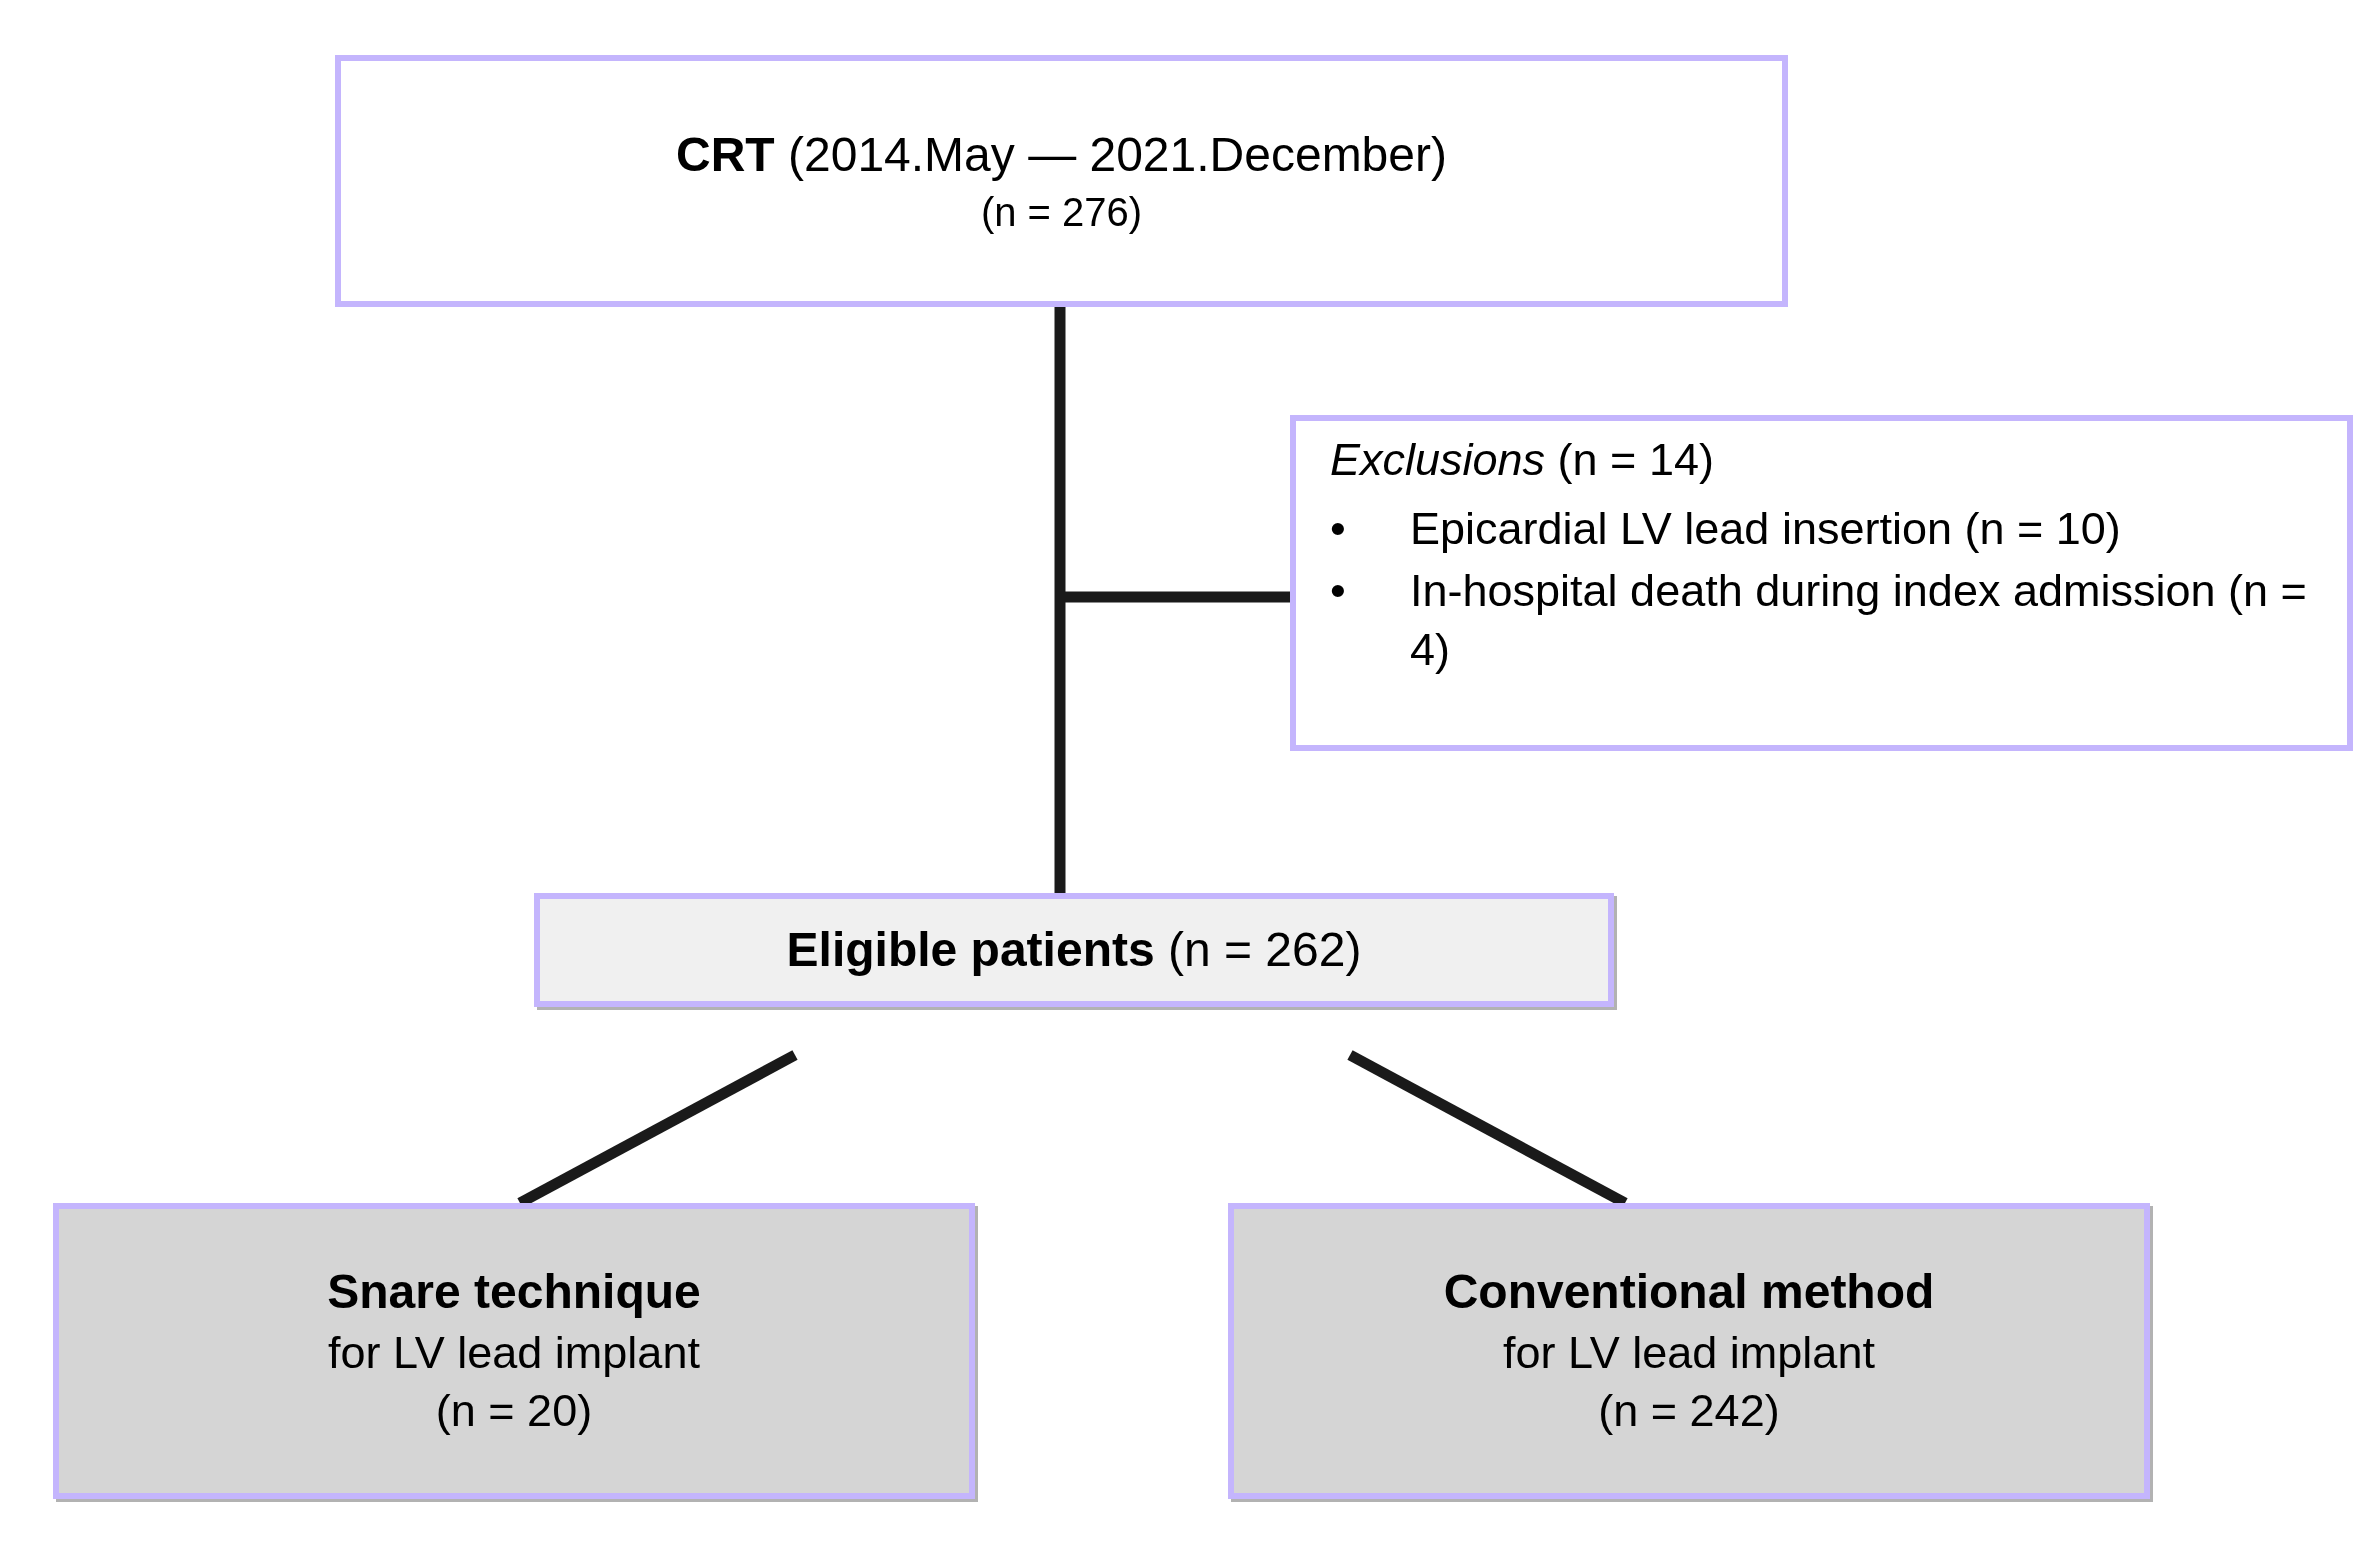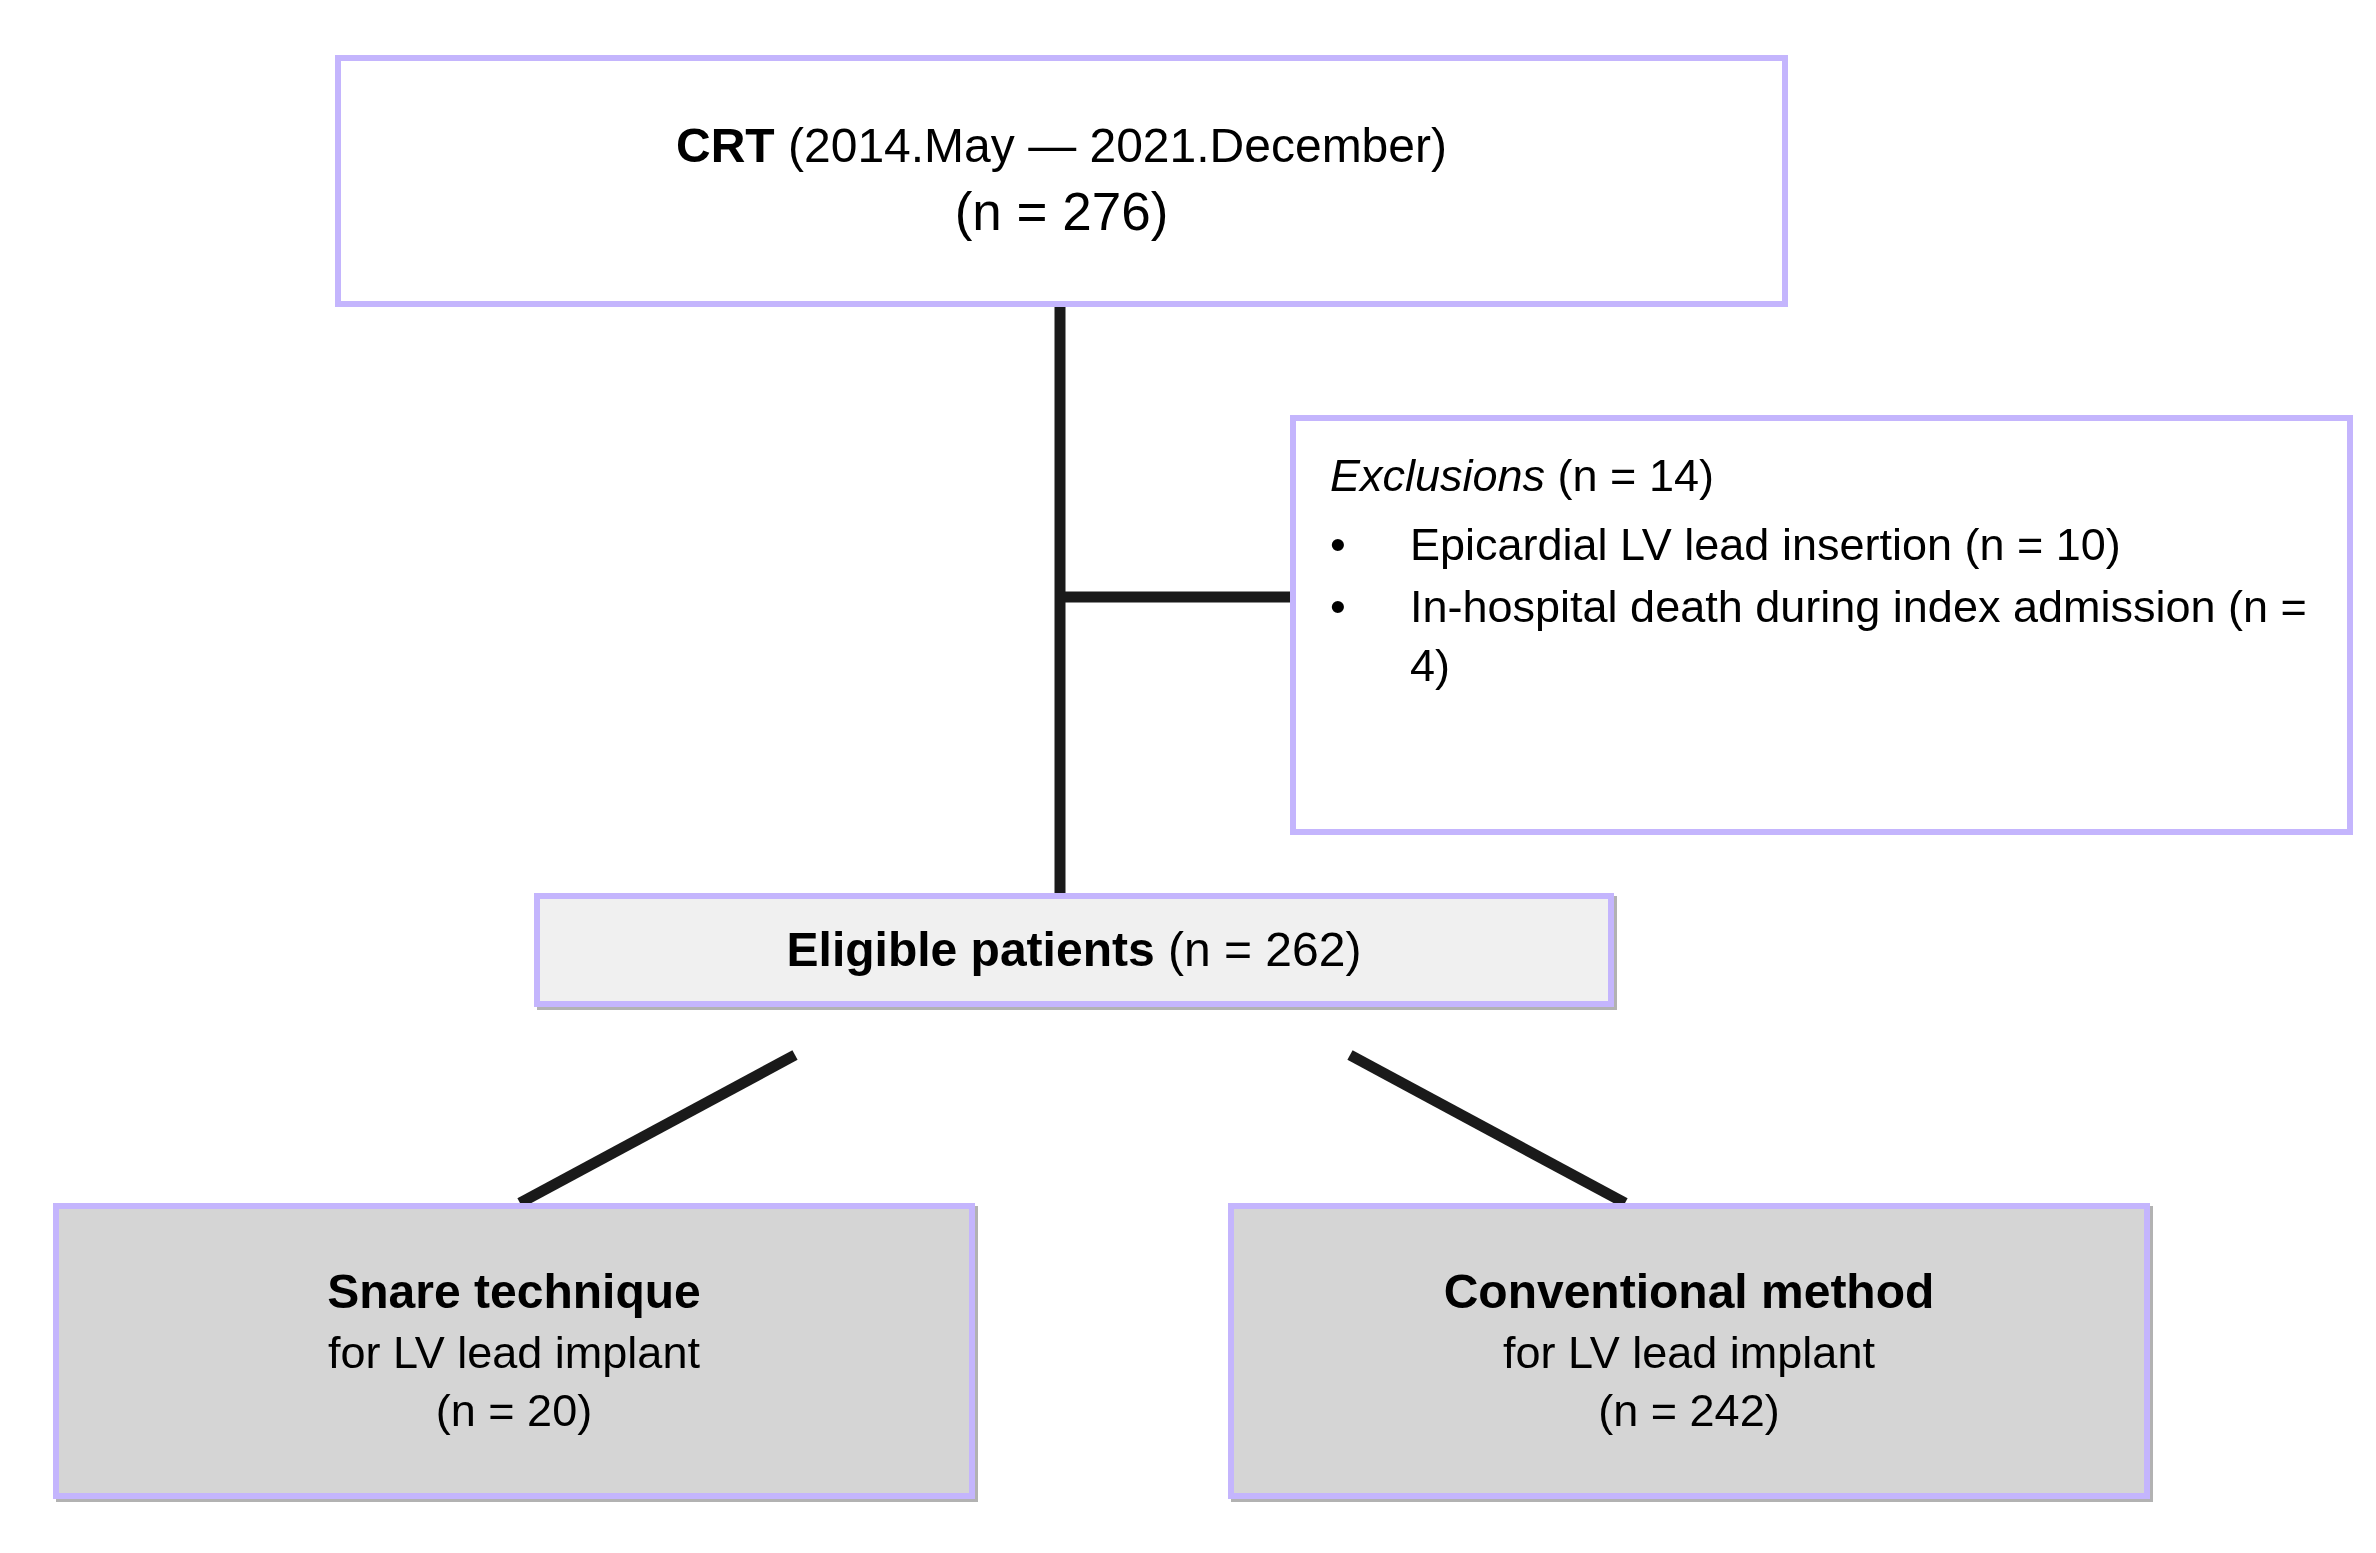--- a/index.html
+++ b/index.html
@@ -48,33 +48,33 @@
   .box.shaded { background: #d5d5d5; box-shadow: 3px 3px 0 rgba(0,0,0,0.30); }
 
   .box.left-align {
     align-items: flex-start;
     justify-content: flex-start;
     text-align: left;
   }
 
   
   #box-crt        { left: 335px;  top: 55px;   width: 1453px; height: 252px; }
-  #box-exclusions { left: 1290px; top: 415px;  width: 1063px; height: 420px; padding: 26px 30px 0 34px; }
+  #box-exclusions { left: 1290px; top: 415px;  width: 1063px; height: 336px; padding: 10px 30px 0 34px; }
   #box-eligible   { left: 534px;  top: 893px;  width: 1080px; height: 114px; }
   #box-snare      { left: 53px;   top: 1203px; width: 922px;  height: 296px; }
   #box-conv       { left: 1228px; top: 1203px; width: 922px;  height: 296px; }
 
   
   .line {
     display: block;
     white-space: nowrap;
   }
   .t-title   { font-size: 48px; }
   .t-title b { font-weight: bold; }
-  .t-body    { font-size: 53px; }
+  .t-body    { font-size: 40px; }
   .t-boxtitle { font-size: 48px; font-weight: bold; }
   .t-boxsub   { font-size: 45px; }
 
   .bullet-row {
     display: flex;
     align-items: flex-start;
     font-size: 45px;
     line-height: 1.30;
     margin-top: 4px;
   }

